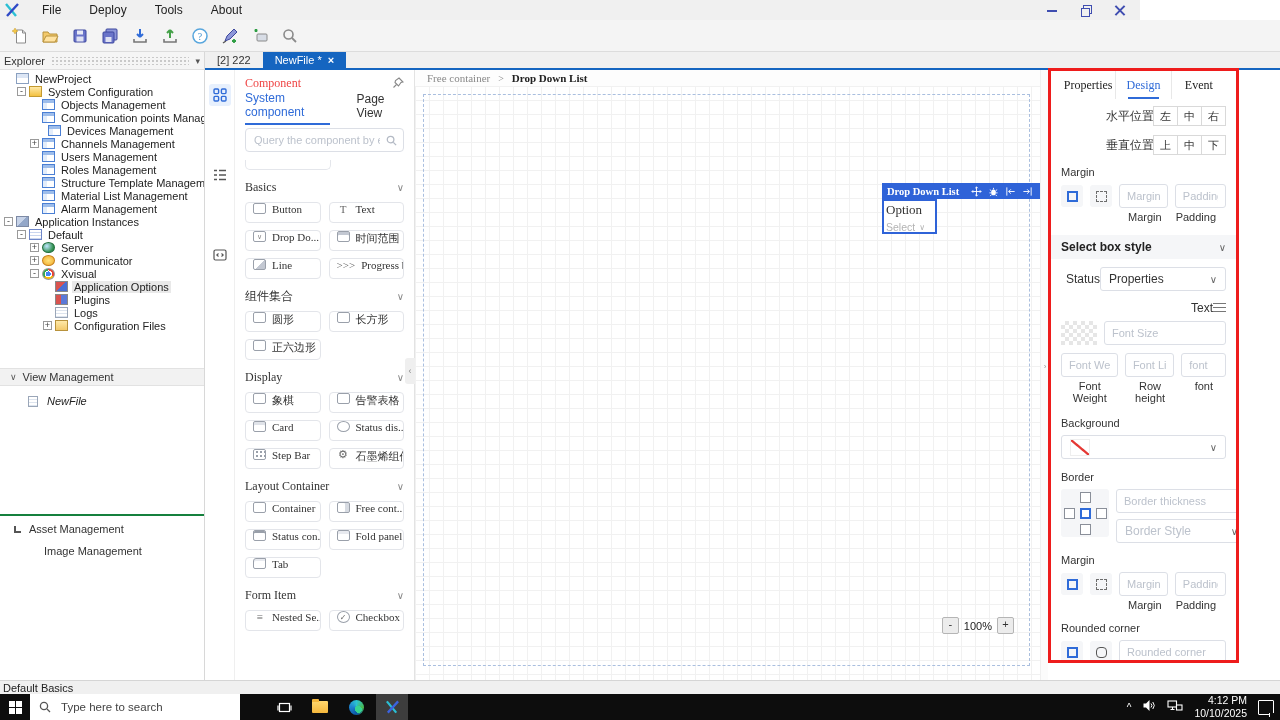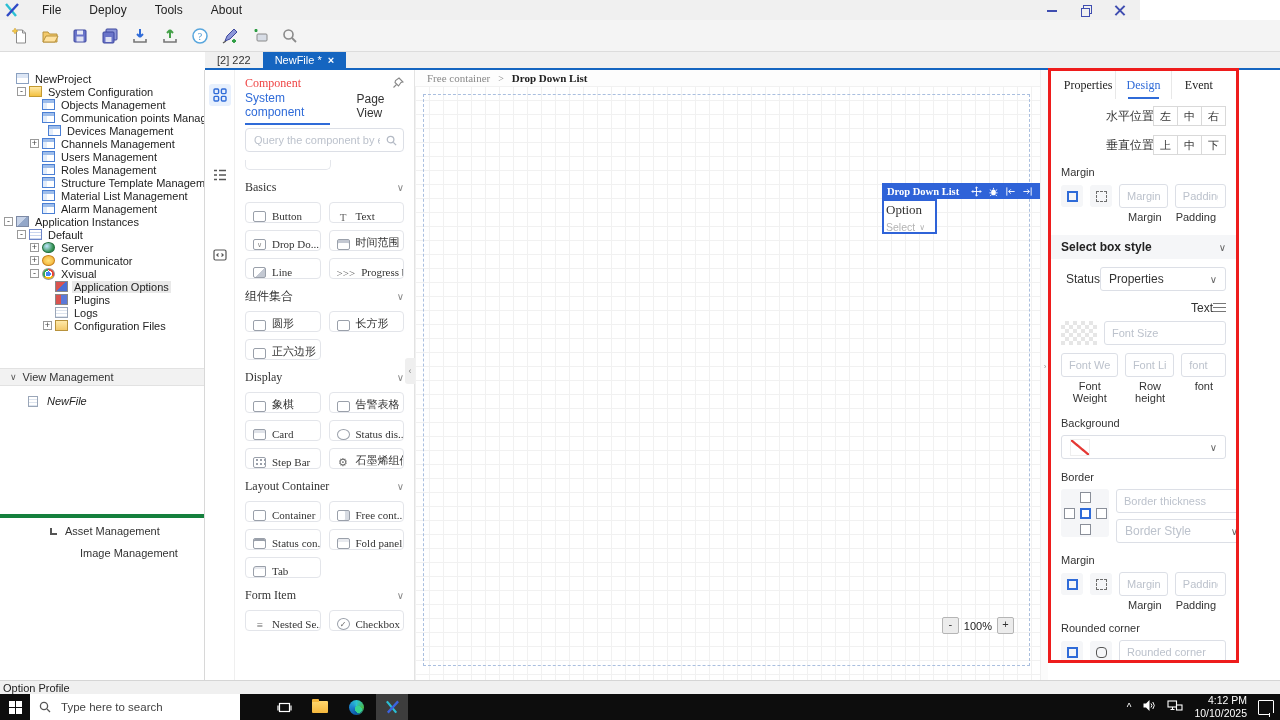--- a/index.html
+++ b/index.html
@@ -48,21 +48,21 @@
   .ti-sun{border-radius:50%;width:12px;background:radial-gradient(#ffe27a,#f0a82a);border:1px solid #c77f18;}
   .ti-chrome{border-radius:50%;width:12px;height:12px;background:radial-gradient(circle,#4285f4 0 2.5px,#fff 2.5px 3.5px,transparent 3.5px),conic-gradient(#ea4335 0 33%,#fbbc05 0 66%,#34a853 0);border:1px solid #999;}
   .ti-options{background:linear-gradient(135deg,#d9534f 50%,#4a6fd4 50%);border:1px solid #888;}
   .ti-plugin{background:linear-gradient(90deg,#d9534f 50%,#5b79d8 50%);border:1px solid #888;}
   .ti-log{border:1px solid #9aa6b8;background:repeating-linear-gradient(#fff 0 2px,#dde4ee 2px 3px);}
   .ti-folder{border:1px solid #b8923c;background:linear-gradient(#ffe9a8,#f3c96b);}
   .tlabel{padding:0 2px;}
   .side-band{background:#f2f2f2;border-top:1px solid #e2e2e2;border-bottom:1px solid #e2e2e2;height:18px;display:flex;align-items:center;font-size:11px;color:#333;padding-left:10px;gap:6px;box-sizing:border-box;}
   .band-caret{font-size:9px;color:#555;}
   .view-item{display:flex;align-items:center;gap:5px;font-size:11px;color:#222;padding-left:28px;height:14px;}
-  .asset-sec{border-top:4px solid #15803d;padding-left:36px;}
+  .asset-sec{border-top:2px solid #15803d;}
   .asset-row{display:flex;align-items:center;gap:8px;font-size:11px;color:#333;height:14px;padding-left:14px;}
   .asset-glyph{width:7px;height:7px;border-left:2px solid #555;border-bottom:2px solid #555;box-sizing:border-box;}
   .asset-sub{padding-left:44px;font-size:11px;color:#333;height:14px;display:flex;align-items:center;}
 
   
   .component-panel{position:absolute;left:205px;top:70px;width:210px;height:610px;background:#fff;border-right:1px solid #e3e3e3;box-sizing:border-box;display:flex;}
   .icon-strip{width:30px;border-right:1px solid #efefef;display:flex;flex-direction:column;align-items:center;padding-top:14px;gap:58px;box-sizing:border-box;}
   .strip-btn{width:22px;height:22px;border-radius:3px;display:flex;align-items:center;justify-content:center;}
   .strip-btn.active{background:#e7f0fd;}
   .cp-main{flex:1;padding:0 10px;box-sizing:border-box;overflow:hidden;position:relative;}
@@ -70,21 +70,21 @@
   .cp-tabs{display:flex;gap:26px;height:24px;align-items:center;font-size:12px;}
   .cp-tab{color:#333;padding-bottom:4px;}
   .cp-tab.active{color:#2f6bd8;border-bottom:2px solid #2f6bd8;}
   .cp-search{margin-top:8px;height:24px;border:1px solid #dcdfe6;border-radius:4px;display:flex;align-items:center;padding:0 6px;gap:4px;box-sizing:border-box;}
   .cp-search input{border:none;outline:none;flex:1;font-size:11px;color:#333;min-width:0;background:transparent;font-family:inherit;}
   .cp-search input::placeholder{color:#b9bfc9;}
   .partial-item{margin-top:8px;width:84px;height:9px;border:1px solid #e4e6eb;border-top:none;border-radius:0 0 5px 5px;}
   .csec{height:30px;display:flex;align-items:center;justify-content:space-between;font-size:12px;color:#333;margin-top:2px;}
   .csec .caret{color:#888;font-size:10px;}
   .cgrid{display:grid;grid-template-columns:1fr 1fr;gap:7px 8px;}
-  .citem{height:21px;border:1px solid #e3e5ea;border-radius:4px;display:flex;align-items:flex-end;gap:6px;padding:0 7px;font-size:11px;color:#333;overflow:hidden;white-space:nowrap;box-sizing:border-box;}
+  .citem{height:21px;border:1px solid #e3e5ea;border-radius:4px;display:flex;align-items:flex-start;gap:6px;padding:0 7px;font-size:11px;color:#333;overflow:hidden;white-space:nowrap;box-sizing:border-box;}
   .ci{width:13px;height:11px;border:1px solid #9aa0aa;border-radius:2px;flex:0 0 13px;box-sizing:border-box;display:inline-flex;align-items:center;justify-content:center;font-size:8px;color:#777;}
   .ci-text,.ci-progress,.ci-gear,.ci-checkbox,.ci-nested{border:none;font-size:11px;color:#666;width:auto;flex:0 0 13px;}
   .ci-checkbox{border:1px solid #9aa0aa;border-radius:50%;width:12px;height:12px;font-size:8px;}
   .ci-dropdown{font-size:7px;color:#888;}
   .ci-calendar{box-shadow:inset 0 3px 0 #c3c8d2;}
   .ci-image{background:linear-gradient(135deg,transparent 55%,#c3c8d2 55%);}
   .ci-card{box-shadow:inset 0 3px 0 #e0e3e9;}
   .ci-status{border-radius:50%;width:11px;height:11px;}
   .ci-step{background:radial-gradient(#9aa0aa 1px,transparent 1px);background-size:4px 4px;background-position:1px 4px;}
   .ci-freecontainer{box-shadow:inset -4px 0 0 #d7dbe2;}
@@ -247,20 +247,25 @@
         </svg>
       </span>
     <span class="tb-icon">
         <svg width="18" height="18" viewBox="0 0 18 18">
           <circle cx="7.5" cy="7.5" r="4.5" fill="none" stroke="#8a8a8a" stroke-width="1.6"></circle>
           <path d="M11 11l4 4" stroke="#8a8a8a" stroke-width="1.8"></path>
         </svg>
       </span>
   </div>
 
+  <div class="explorer-header">
+    <span>Explorer</span>
+    <span class="exp-dots"></span>
+    <span class="exp-caret">▾</span>
+  </div>
   <div class="doc-tabs">
     <div class="doc-tab">
         <span>[2] 222</span>
       </div>
     <div class="doc-tab active">
       <span>NewFile *</span>
       <span class="tab-close">×</span>
     </div>
   </div>
 
@@ -742,21 +747,21 @@
         <span class="iconbtn">
             <span class="sq-round"></span>
           </span>
         <input class="pinput" style="flex: 1 1 0%;" placeholder="Rounded corner">
       </div>
 
     </div>
   </div>
 
   <div class="statusbar">
-    <span>Option Profile</span>
+    <span>Default Basics</span>
   </div>
 
   <div class="taskbar">
     <div class="start-btn">
         <span class="win-logo">
           <span></span>
           <span></span>
           <span></span>
           <span></span>
         </span>

